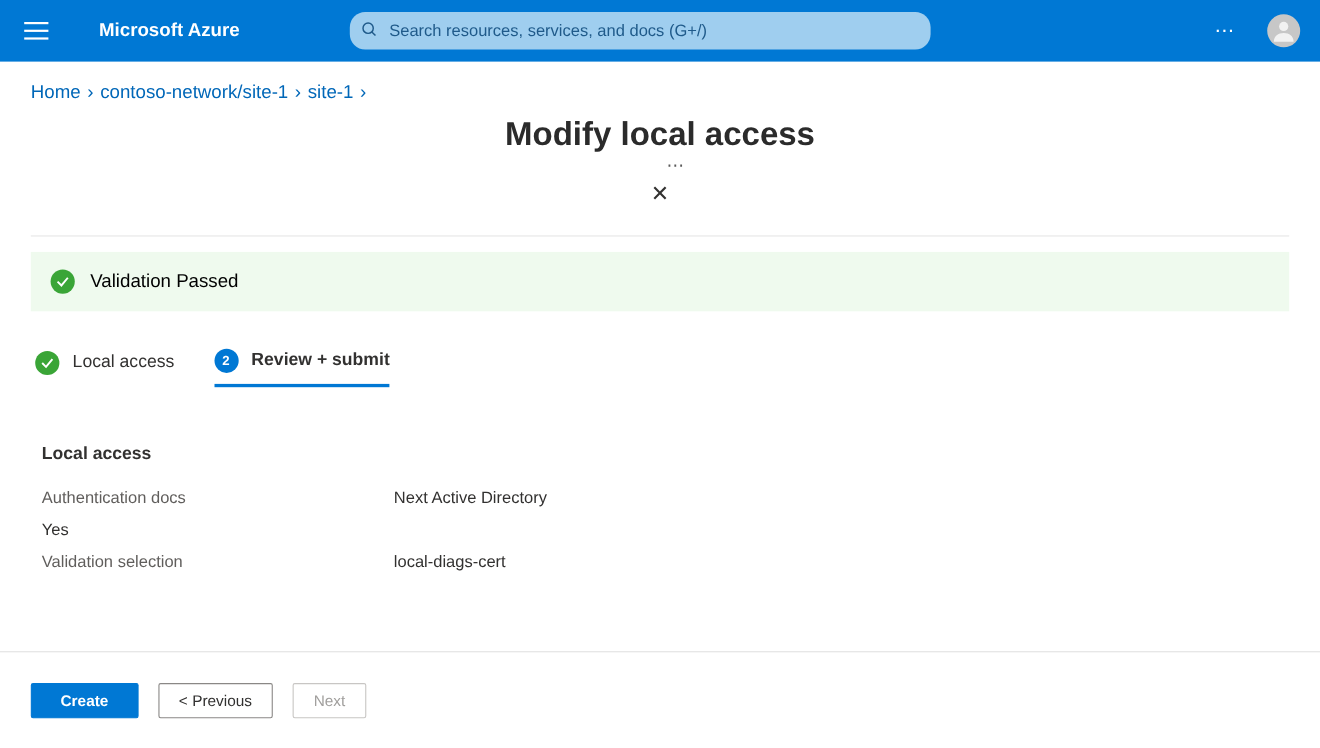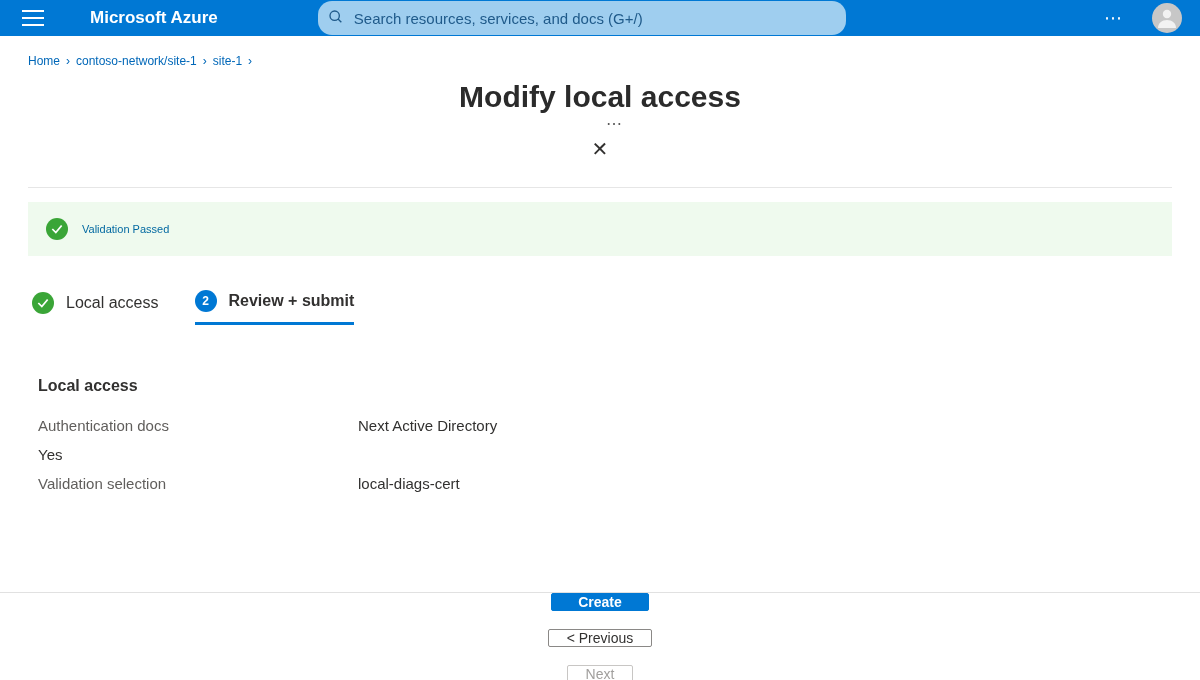--- a/index.html
+++ b/index.html
@@ -7,21 +7,21 @@
       font-family: "Segoe UI", -apple-system, BlinkMacSystemFont, sans-serif;
       font-size: 14px;
       color: #323130;
       width: 1200px;
       height: 680px;
       overflow: hidden;
       background: #ffffff;
     }
     
     .topbar {
-      height: 36px;
+      height: 56px;
       background: #0078d4;
       display: flex;
       align-items: center;
       padding: 0 18px 0 22px;
       gap: 18px;
     }
     .hamburger {
       width: 24px; height: 24px;
       display: flex; flex-direction: column; justify-content: center; gap: 5px;
       cursor: pointer;
@@ -52,21 +52,21 @@
     .avatar {
       width: 30px; height: 30px; border-radius: 50%; background: #c7c7c7;
       display: flex; align-items: center; justify-content: center;
       cursor: pointer;
     }
     .avatar svg { width: 24px; height: 24px; fill: #f2f2f2; }
 
     
     .crumbs {
       padding: 18px 28px 8px 28px;
-      font-size: 12px;
+      font-size: 17px;
       display: flex; align-items: center; gap: 6px;
     }
     .crumb-link { color: #0067b8; text-decoration: none; cursor: pointer; }
     .crumb-sep { color: #0067b8; }
 
     
     .titlerow {
       display: flex; align-items: center;
       padding: 4px 28px 22px 28px;
       flex-direction: column;
@@ -87,21 +87,21 @@
     .blade {
       padding: 0 28px;
     }
     .divider {
       border: none; border-top: 1px solid #e6e6e6; margin: 0 0 14px 0;
     }
     .banner {
       background: #effaee;
       padding: 16px 18px;
       display: flex; align-items: center; gap: 14px;
-      font-size: 11px; color: #0369a1;
+      font-size: 17px; color: #000000;
       margin-bottom: 34px;
     }
     .checkcircle {
       width: 22px; height: 22px; border-radius: 50%; background: #3aa537;
       display: flex; align-items: center; justify-content: center;
     }
     .checkcircle svg { width: 14px; height: 14px; stroke: #ffffff; stroke-width: 3; fill: none; }
 
     
     .steps {
@@ -131,21 +131,20 @@
     .kv .v { color: #323130; }
 
     
     .footer {
       position: absolute; left: 0; right: 0; bottom: 0;
       border-top: 1px solid #e1e1e1;
       height: 88px;
       display: flex; align-items: center; gap: 18px;
       padding: 0 28px;
       background: #ffffff;
-      flex-direction: column;
     }
     .btn {
       height: 32px; padding: 0 18px; font-size: 14px; border-radius: 2px;
       border: 1px solid #8a8886; background: #ffffff; color: #323130;
       cursor: pointer; font-family: inherit;
     }
     .btn.primary {
       background: #0078d4; border-color: #0078d4; color: #ffffff; font-weight: 600;
       padding: 0 26px;
     }

